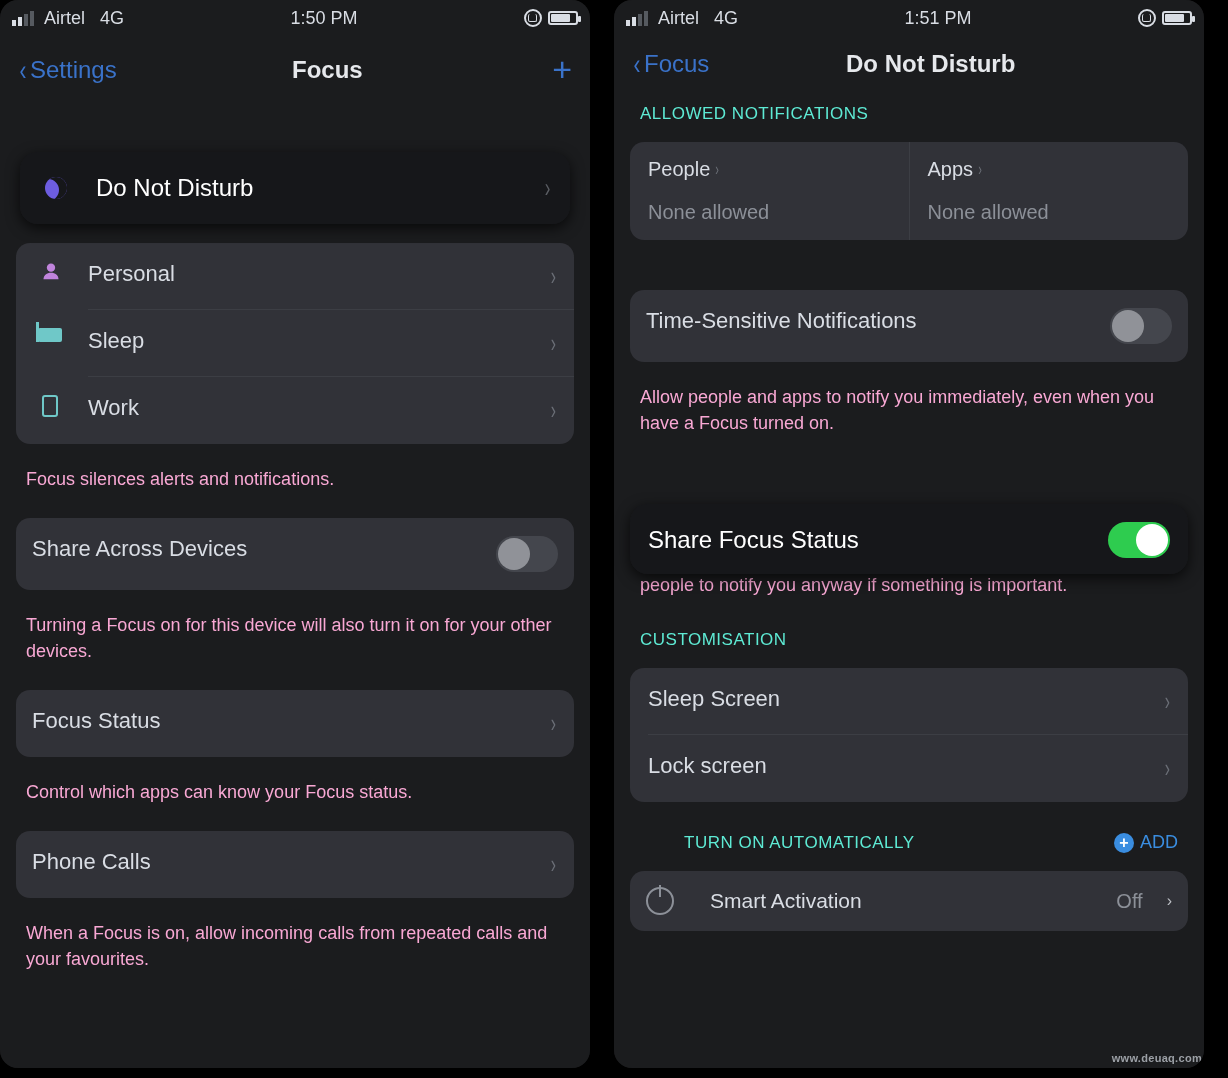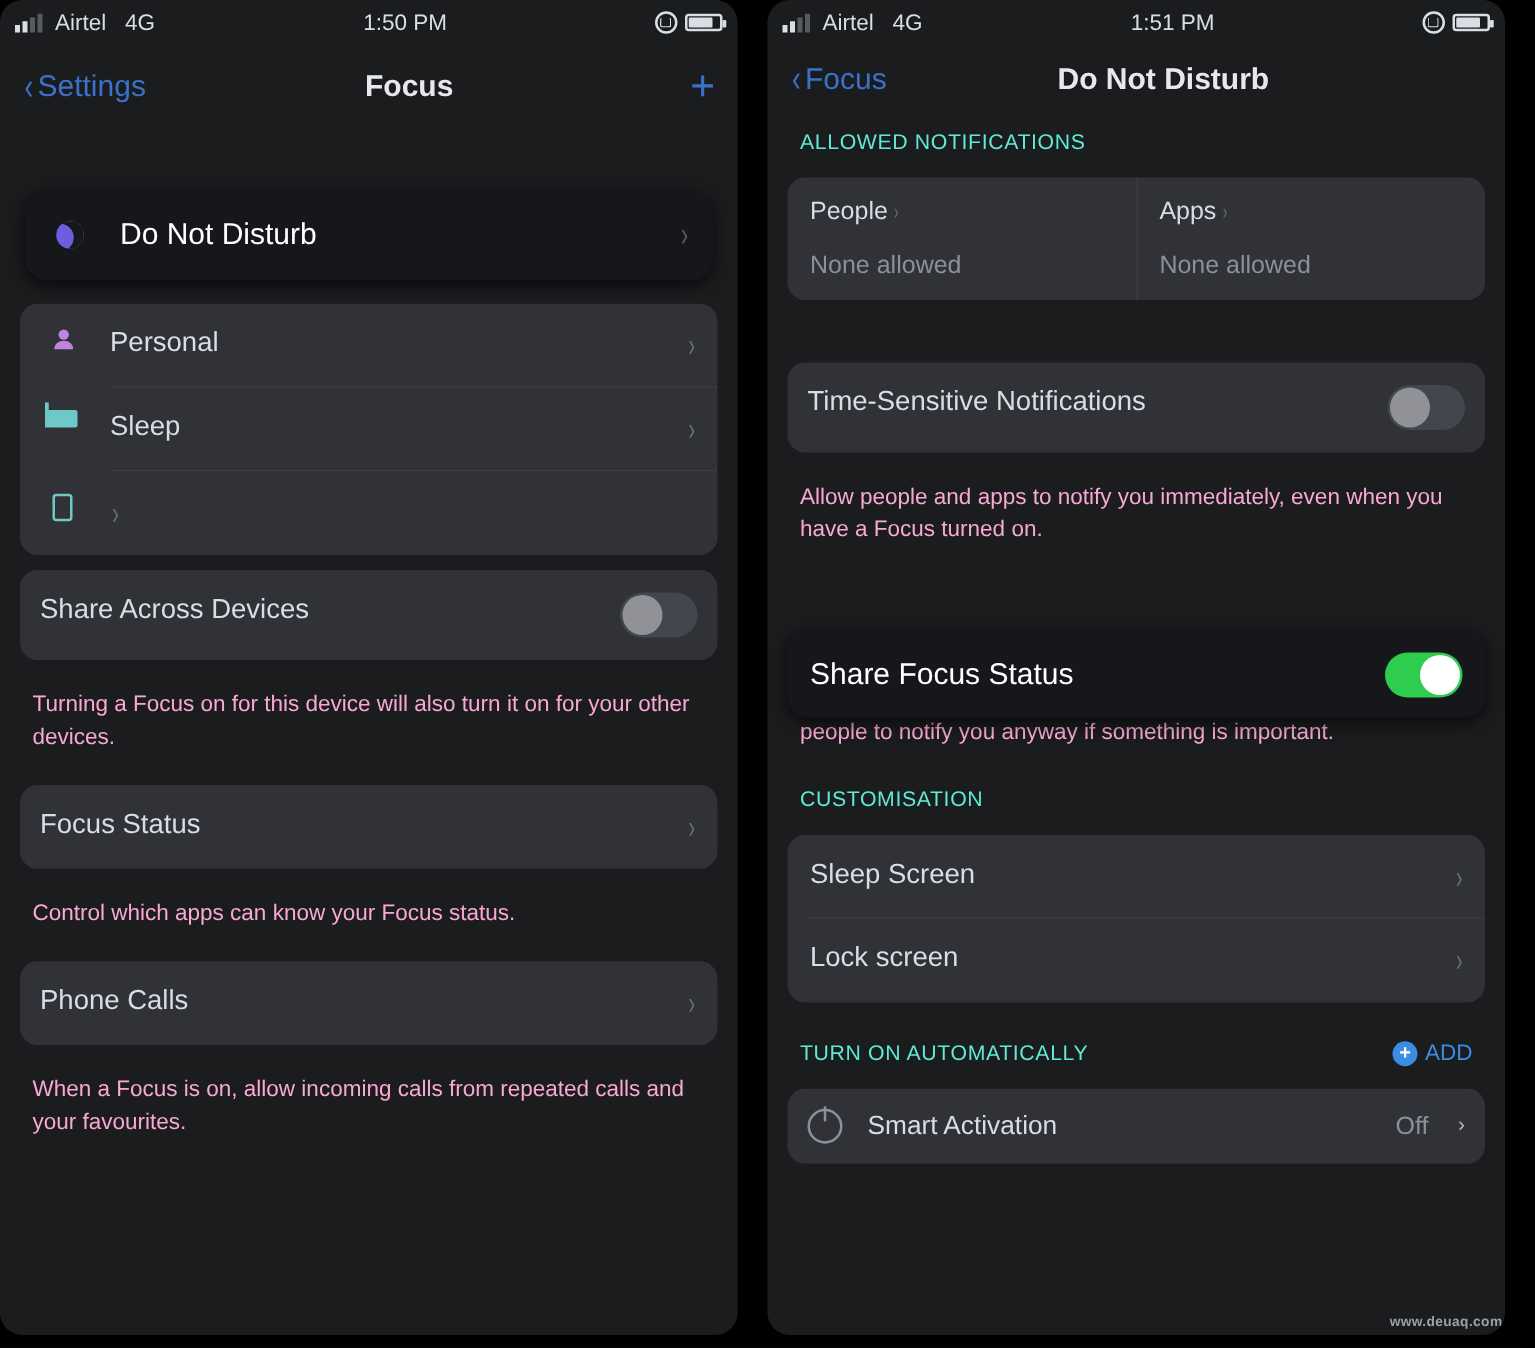--- a/index.html
+++ b/index.html
@@ -135,23 +135,25 @@
               <span class="ic-bed"></span>
             </div>
           <div class="label">Sleep</div>
           <div class="chev-r">›</div>
           <div class="sep"></div>
         </div>
         <div class="cell nosep">
           <div class="icon">
               <span class="ic-work"></span>
             </div>
-          <div class="chev-r">›</div>
-        </div>
-      </div>
+          <div class="label">Work</div>
+          <div class="chev-r">›</div>
+        </div>
+      </div>
+      <div class="caption">Focus silences alerts and notifications.</div>
 
       <div class="group">
         <div class="cell nosep">
           <div class="label">Share Across Devices</div>
           <div class="toggle dim">
               <div class="knob"></div>
             </div>
         </div>
       </div>
       <div class="caption">Turning a Focus on for this device will also turn it on for your other devices.</div>
@@ -257,31 +259,31 @@
           <div class="chev-r">›</div>
           <div class="sep" style="left:18px;"></div>
         </div>
         <div class="cell nosep" style="padding-left:18px;">
           <div class="label">Lock screen</div>
           <div class="chev-r">›</div>
         </div>
       </div>
 
       <div style="display:flex;align-items:center;justify-content:space-between;padding:18px 26px 6px;">
-        <div class="header-cap" style="padding:0;">TURN ON AUTOMATICALLY</div>
+        <div class="header-cap" style="padding:0;margin-left:44px;">TURN ON AUTOMATICALLY</div>
         <div class="add-btn">
           <span class="plus-c">+</span>
           <span>ADD</span>
         </div>
       </div>
       <div class="group" style="margin-bottom:0;">
         <div class="smart-row">
           <div class="ic-power"></div>
           <div class="txt">
-            <div style="font-size:21px;color:#d9dde4;">Smart Activation</div>
+            <div style="font-size:21px;color:#d9dde4;margin-left:16px;">Smart Activation</div>
           </div>
           <div class="off">Off</div>
           <div class="chev-r" style="margin-left:8px;">›</div>
         </div>
       </div>
     </div>
 
     <div class="overlay-hl" style="left:16px; right:16px; top:504px; height:70px;">
       <div class="hl-cell" style="padding:18px 18px;">
         <div class="label">Share Focus Status</div>

